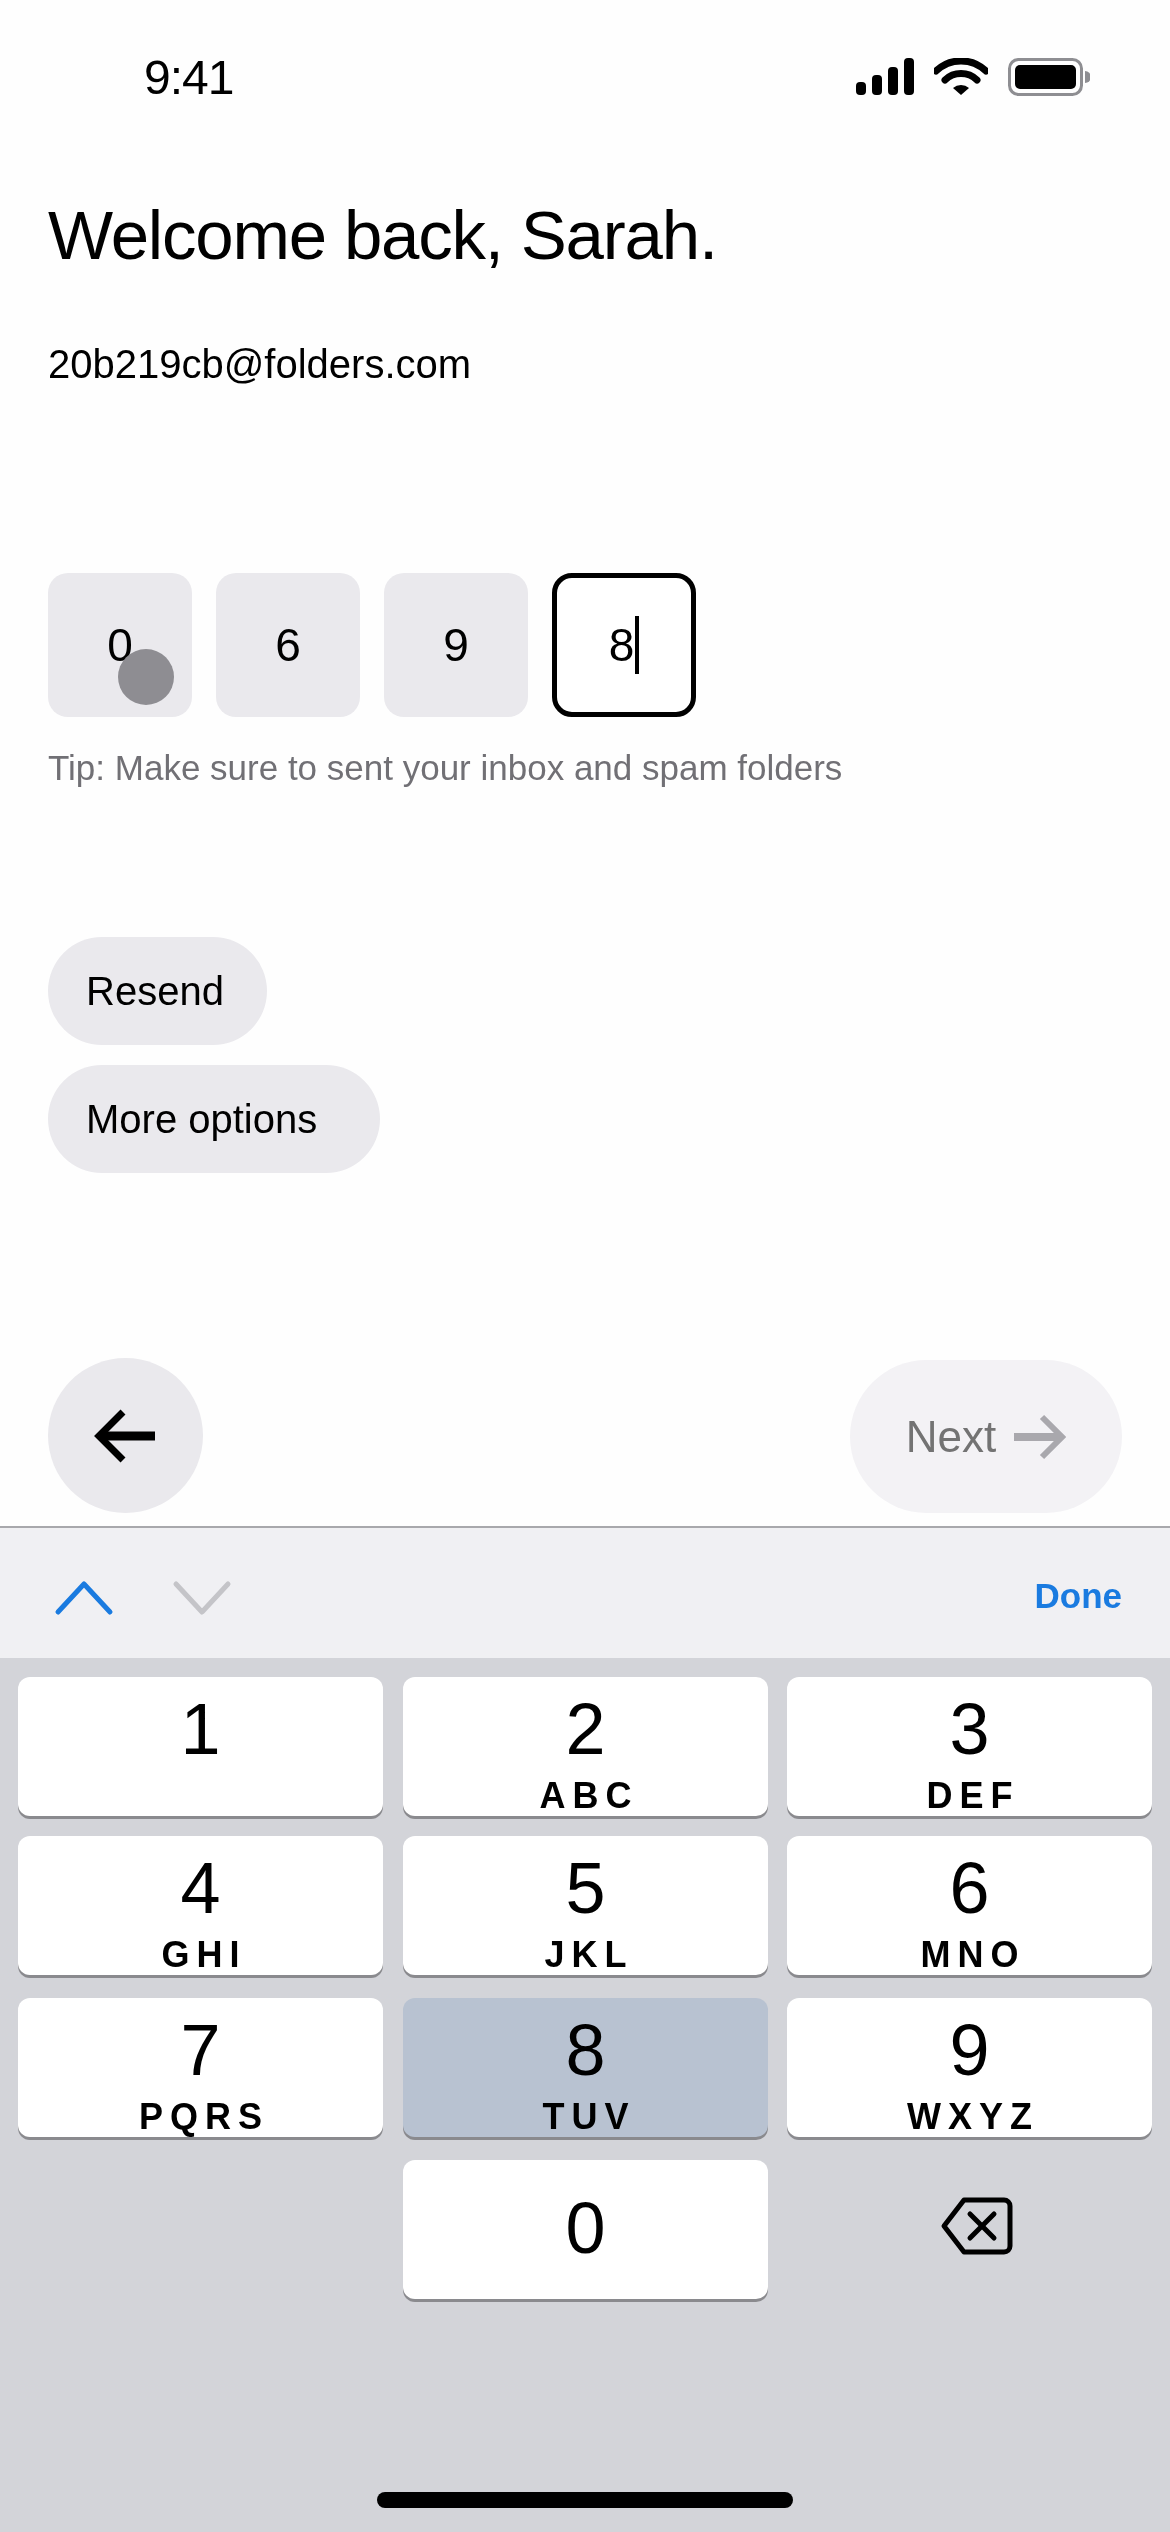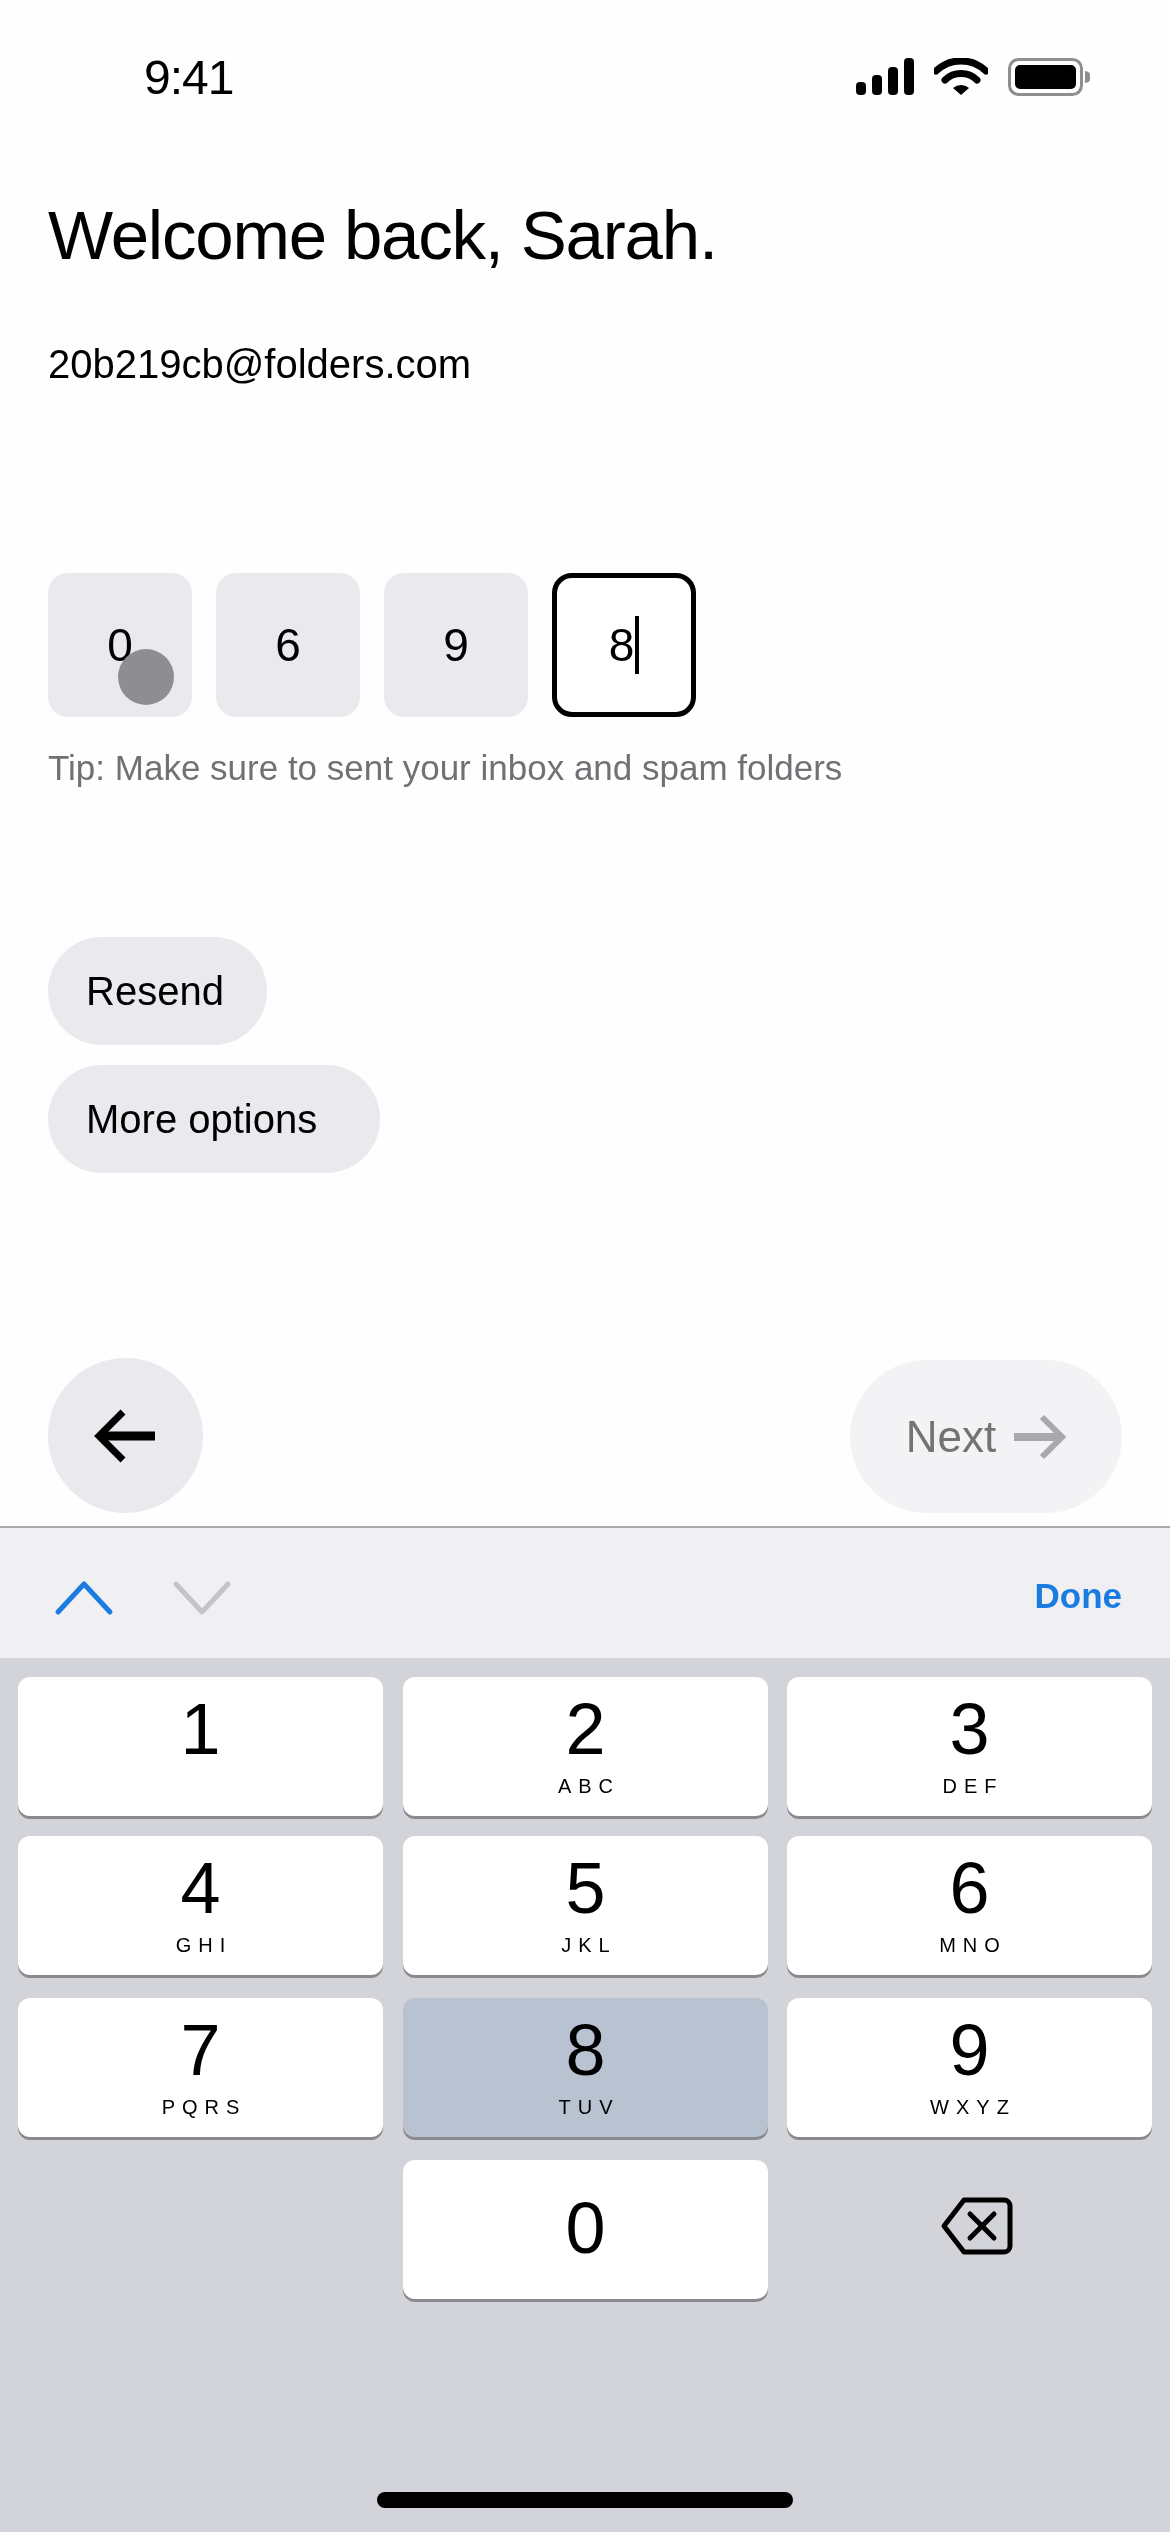--- a/index.html
+++ b/index.html
@@ -39,21 +39,21 @@
   .kb-toolbar { position: absolute; left: 0; top: 1526px; width: 1170px; height: 132px; background: #f0f0f3; border-top: 2px solid #a8a8ac; }
   .tb-up { position: absolute; left: 54px; top: 52px; width: 60px; height: 36px; }
   .tb-down { position: absolute; left: 172px; top: 52px; width: 60px; height: 36px; }
   .tb-done { position: absolute; right: 48px; top: 40px; font-size: 35px; font-weight: 700; color: #1a7be0; line-height: 56px; }
 
   
   .keypad { position: absolute; left: 0; top: 1658px; width: 1170px; height: 874px; background: #d3d4d9; }
   .key { position: absolute; width: 365px; height: 139px; background: #fff; border-radius: 12px; box-shadow: 0 3px 0 #8a8a8e; display: flex; flex-direction: column; align-items: center; justify-content: flex-start; }
   .key.pressed { background: #b8c2d1; }
   .key .num { font-size: 72px; font-weight: 400; line-height: 72px; margin-top: 16px; }
-  .key .letters { font-size: 20px; font-weight: 400; letter-spacing: 7px; line-height: 30px; margin-top: 6px; padding-left: 7px; }
+  .key .letters { font-size: 36px; font-weight: 700; letter-spacing: 7px; line-height: 30px; margin-top: 16px; padding-left: 7px; }
   .key.zero .num { margin-top: 32px; }
   .c1 { left: 18px; } .c2 { left: 403px; } .c3 { left: 787px; }
   .r1 { top: 19px; } .r2 { top: 178px; } .r3 { top: 340px; } .r4 { top: 502px; }
   .backspace { position: absolute; left: 940px; top: 2196px; width: 74px; height: 60px; }
 
   .home-indicator { position: absolute; left: 377px; top: 2492px; width: 416px; height: 16px; border-radius: 8px; background: #000; }
 </style>
 </head>
 <body>
 

